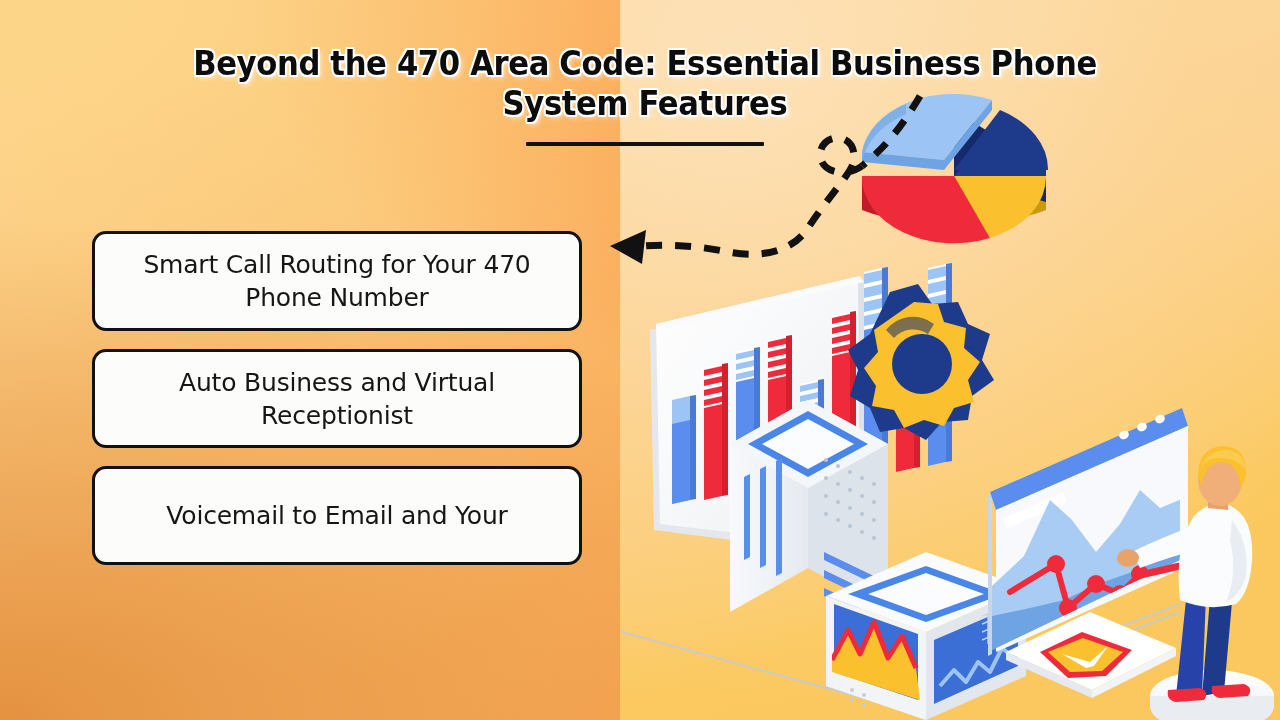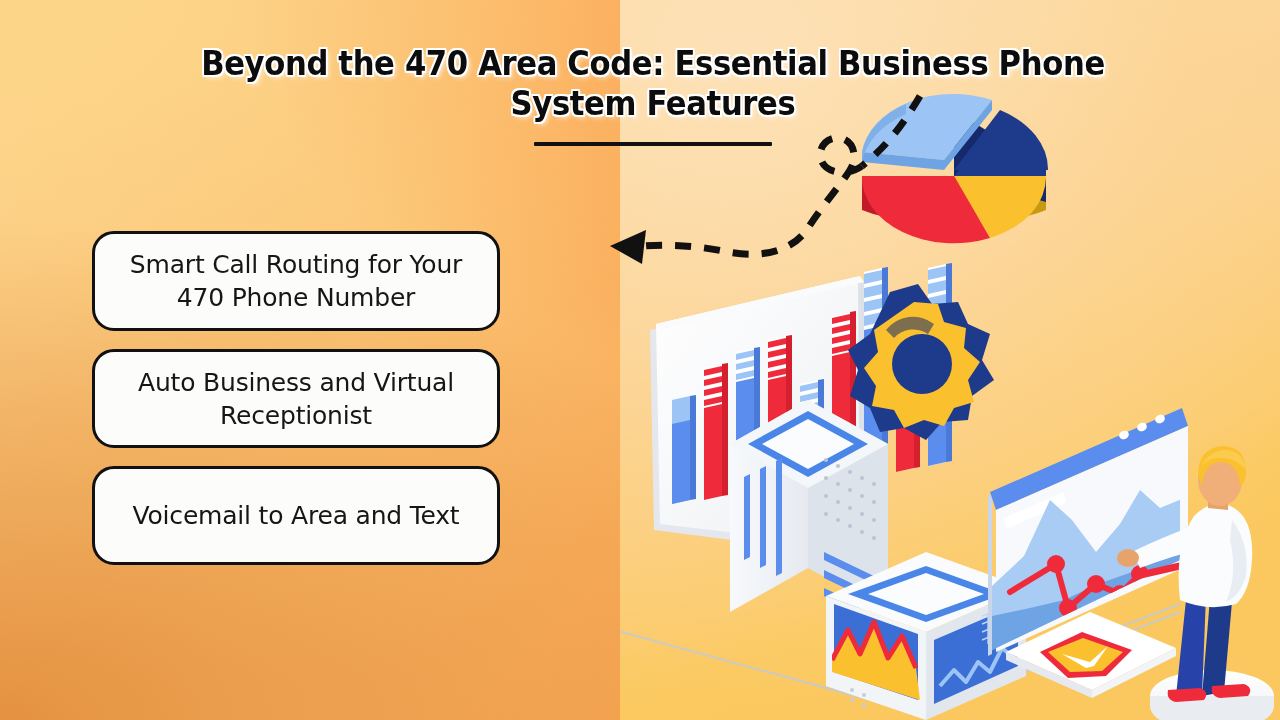--- a/index.html
+++ b/index.html
@@ -39,21 +39,21 @@
     overflow: hidden;
     background:
       radial-gradient(150% 120% at 18% 8%, rgba(253,225,183,0.98) 0%, rgba(253,214,150,0.55) 45%, rgba(251,185,96,0.0) 75%),
       linear-gradient(160deg, #FBDFAF 0%, #FBD190 38%, #FBC95F 74%, #FBC760 100%);
   }
   #illustration svg { display: block; }
 
   
   #headline {
     position: absolute;
-    left: 148px;
+    left: 140px;
     top: 44px;
     width: 1010px;
     text-align: center;
     z-index: 40;
   }
   #headline .title {
     font-family: "DejaVu Sans", "Liberation Sans", sans-serif;
     font-weight: 700;
     font-size: 33px;
     line-height: 40px;
@@ -79,24 +79,24 @@
 
   
   #cards {
     position: absolute;
     left: 92px;
     top: 231px;
     width: 482px;
     z-index: 30;
   }
   .card {
-    width: 408px;
+    width: 490px;
     background: #FCFCFA;
     border: 3px solid #111;
-    border-radius: 22px;
+    border-radius: 14px;
     display: flex;
     align-items: center;
     justify-content: center;
     text-align: center;
     padding: 8px 24px;
     margin-bottom: 18px;
   }
   .card:last-child { margin-bottom: 0; }
   .card-1 { height: 100px; }
   .card-2 { height: 99px; }
@@ -472,17 +472,17 @@
   </svg>
 
   <div id="cards">
     <div class="card card-1">
       <span class="card-label">Smart Call Routing for Your 470 Phone Number</span>
     </div>
     <div class="card card-2">
       <span class="card-label">Auto Business and Virtual Receptionist</span>
     </div>
     <div class="card card-3">
-      <span class="card-label">Voicemail to Area and Text</span>
+      <span class="card-label">Voicemail to Email and Your</span>
     </div>
   </div>
 
 </div>
 
 </body></html>

